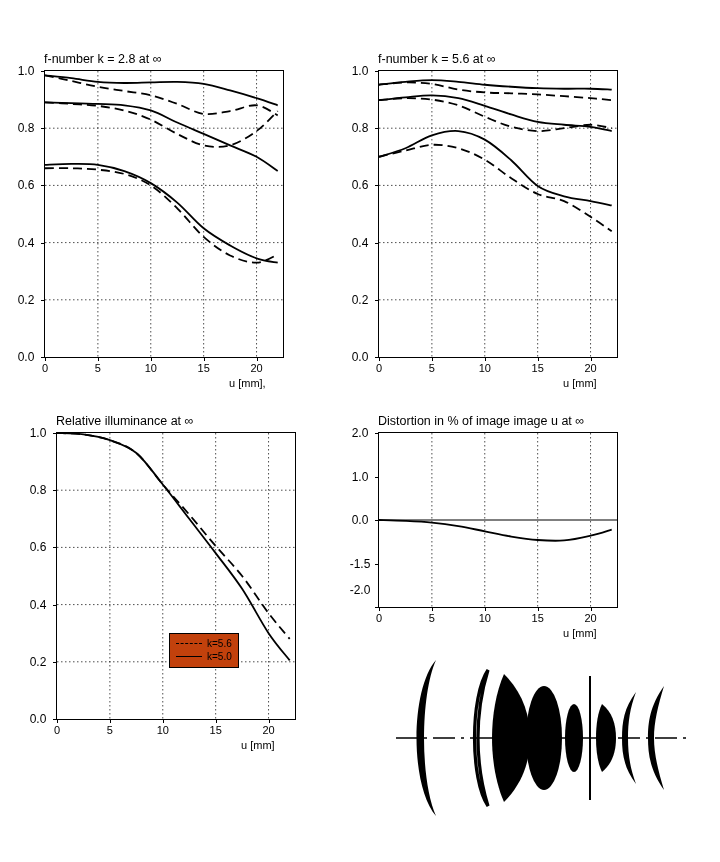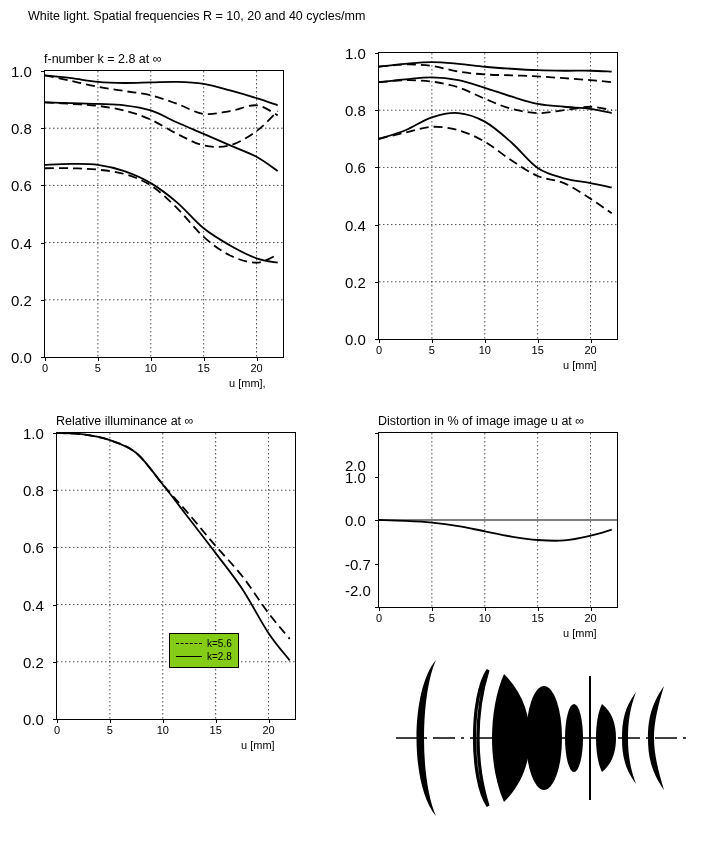--- a/index.html
+++ b/index.html
@@ -7,36 +7,35 @@
   .hdr{position:absolute;left:28px;top:8px;width:680px;font-size:12.5px;line-height:17px;}
   .hdr .ln{white-space:nowrap;}
   .dashsym{display:inline-block;width:48px;height:0;border-top:2px solid #000;
            position:relative;top:-4px;margin:0 4px;
            border-top-style:dashed;}
   .solsym{display:inline-block;width:66px;height:0;border-top:2px solid #000;position:relative;top:-4px;margin-left:4px;}
   .panel{position:absolute;}
   .ptitle{font-size:12.5px;white-space:nowrap;margin-bottom:4px;}
   .plotbox{position:relative;border:1px solid #000;background:#fff;box-sizing:border-box;}
   .plotbox svg{position:absolute;left:0;top:0;}
-  .ytick{position:absolute;font-size:15px;text-align:left;white-space:nowrap;transform:translateY(-50%);}
+  .ytick{position:absolute;font-size:12px;text-align:center;white-space:nowrap;transform:translateY(-50%);}
   .xtick{position:absolute;font-size:11px;text-align:center;white-space:nowrap;transform:translateX(-50%);}
   .xlab{position:absolute;font-size:11px;white-space:nowrap;}
   .tickmark{position:absolute;background:#000;}
-  .legend{position:absolute;border:1px solid #000;background:#84cc16;font-size:10px;padding:3px 6px 4px 6px;}
+  .legend{position:absolute;border:1px solid #000;background:#c2410c;font-size:10px;padding:3px 6px 4px 6px;}
   .legrow{display:flex;align-items:center;height:13px;}
   .legline{width:26px;height:0;border-top:1.6px solid #000;margin-right:5px;}
   .legline.dash{border-top-style:dashed;}
   .leglab{font-size:10px;}
   .lensart{position:absolute;}
 </style>
 </head>
 <body>
 
 <div class="hdr">
-  <div class="ln">White light. Spatial frequencies R = 10, 20 and 40 cycles/mm</div>
 </div>
 
 <div class="panel" style="left:44px;top:52px;">
   <div class="ptitle">f-number k = 2.8 at ∞</div>
   <div class="plotbox" id="box-mtf28" style="width:240px;height:288px;">
       <svg width="238" height="286">
         <line x1="52.888888888888886" x2="52.888888888888886" y1="0" y2="286" stroke="#000" stroke-width="0.7" stroke-dasharray="1.5,2.5"></line>
         <line x1="105.77777777777777" x2="105.77777777777777" y1="0" y2="286" stroke="#000" stroke-width="0.7" stroke-dasharray="1.5,2.5"></line>
         <line x1="158.66666666666666" x2="158.66666666666666" y1="0" y2="286" stroke="#000" stroke-width="0.7" stroke-dasharray="1.5,2.5"></line>
         <line x1="211.55555555555554" x2="211.55555555555554" y1="0" y2="286" stroke="#000" stroke-width="0.7" stroke-dasharray="1.5,2.5"></line>
@@ -71,20 +70,21 @@
       <div class="tickmark" style="top: 286px; height: 4px; width: 1px; left: 105.778px;"></div>
       <div class="xtick" style="left: 158.667px; top: 291px;">15</div>
       <div class="tickmark" style="top: 286px; height: 4px; width: 1px; left: 158.667px;"></div>
       <div class="xtick" style="left: 211.556px; top: 291px;">20</div>
       <div class="tickmark" style="top: 286px; height: 4px; width: 1px; left: 211.556px;"></div>
       <div class="xlab" style="left: 184px; top: 306px;">u [mm],</div>
     </div>
 </div>
 
 <div class="panel" style="left:378px;top:52px;">
+  <div class="ptitle">f-number k = 5.6 at ∞</div>
   <div class="plotbox" id="box-mtf56" style="width:240px;height:288px;">
       <svg width="238" height="286">
         <line x1="52.888888888888886" x2="52.888888888888886" y1="0" y2="286" stroke="#000" stroke-width="0.7" stroke-dasharray="1.5,2.5"></line>
         <line x1="105.77777777777777" x2="105.77777777777777" y1="0" y2="286" stroke="#000" stroke-width="0.7" stroke-dasharray="1.5,2.5"></line>
         <line x1="158.66666666666666" x2="158.66666666666666" y1="0" y2="286" stroke="#000" stroke-width="0.7" stroke-dasharray="1.5,2.5"></line>
         <line x1="211.55555555555554" x2="211.55555555555554" y1="0" y2="286" stroke="#000" stroke-width="0.7" stroke-dasharray="1.5,2.5"></line>
         <line y1="228.8" y2="228.8" x1="0" x2="238" stroke="#000" stroke-width="0.7" stroke-dasharray="1.5,2.5"></line>
         <line y1="171.6" y2="171.6" x1="0" x2="238" stroke="#000" stroke-width="0.7" stroke-dasharray="1.5,2.5"></line>
         <line y1="114.4" y2="114.4" x1="0" x2="238" stroke="#000" stroke-width="0.7" stroke-dasharray="1.5,2.5"></line>
         <line y1="57.19999999999999" y2="57.19999999999999" x1="0" x2="238" stroke="#000" stroke-width="0.7" stroke-dasharray="1.5,2.5"></line>
@@ -136,21 +136,21 @@
         <path d="M0.00,0.00 C4.41,0.24 17.63,0.24 26.44,1.43 C35.26,2.62 44.07,4.05 52.89,7.15 C61.70,10.25 70.52,12.63 79.33,20.02 C88.15,27.41 96.96,40.52 105.78,51.48 C114.59,62.44 123.41,74.36 132.22,85.80 C141.04,97.24 149.85,108.44 158.67,120.12 C167.48,131.80 176.30,142.52 185.11,155.87 C193.93,169.22 203.62,188.28 211.56,200.20 C219.49,212.12 229.19,222.84 232.71,227.37" fill="none" stroke="#000" stroke-width="1.8"></path>
         <path d="M0.00,0.00 C4.41,0.24 17.63,0.24 26.44,1.43 C35.26,2.62 44.07,4.05 52.89,7.15 C61.70,10.25 70.52,12.63 79.33,20.02 C88.15,27.41 96.96,41.23 105.78,51.48 C114.59,61.73 123.41,71.26 132.22,81.51 C141.04,91.76 149.85,102.72 158.67,112.97 C167.48,123.22 176.30,131.80 185.11,143.00 C193.93,154.20 203.62,169.69 211.56,180.18 C219.49,190.67 229.19,201.63 232.71,205.92" fill="none" stroke="#000" stroke-width="1.8" stroke-dasharray="9,5"></path>
       </svg>
     <div class="legend" style="left:112px;top:200px;">
       <div class="legrow">
         <span class="legline dash"></span>
         <span class="leglab">k=5.6</span>
       </div>
       <div class="legrow">
         <span class="legline"></span>
-        <span class="leglab">k=2.8</span>
+        <span class="leglab">k=5.0</span>
       </div>
     </div>
   <div class="ytick" style="left: -34px; width: 30px; top: 286px;">0.0</div>
       <div class="tickmark" style="left: -4px; width: 4px; height: 1px; top: 286px;"></div>
       <div class="ytick" style="left: -34px; width: 30px; top: 228.8px;">0.2</div>
       <div class="tickmark" style="left: -4px; width: 4px; height: 1px; top: 228.8px;"></div>
       <div class="ytick" style="left: -34px; width: 30px; top: 171.6px;">0.4</div>
       <div class="tickmark" style="left: -4px; width: 4px; height: 1px; top: 171.6px;"></div>
       <div class="ytick" style="left: -34px; width: 30px; top: 114.4px;">0.6</div>
       <div class="tickmark" style="left: -4px; width: 4px; height: 1px; top: 114.4px;"></div>
@@ -178,27 +178,27 @@
       <svg width="238" height="174">
         <line x1="52.888888888888886" x2="52.888888888888886" y1="0" y2="174" stroke="#000" stroke-width="0.7" stroke-dasharray="1.5,2.5"></line>
         <line x1="105.77777777777777" x2="105.77777777777777" y1="0" y2="174" stroke="#000" stroke-width="0.7" stroke-dasharray="1.5,2.5"></line>
         <line x1="158.66666666666666" x2="158.66666666666666" y1="0" y2="174" stroke="#000" stroke-width="0.7" stroke-dasharray="1.5,2.5"></line>
         <line x1="211.55555555555554" x2="211.55555555555554" y1="0" y2="174" stroke="#000" stroke-width="0.7" stroke-dasharray="1.5,2.5"></line>
         <line y1="87" y2="87" x1="0" x2="238" stroke="#000" stroke-width="1.1"></line>
         <path d="M0.00,87.00 C4.41,87.14 17.63,87.44 26.44,87.87 C35.26,88.31 44.07,88.74 52.89,89.61 C61.70,90.48 70.52,91.64 79.33,93.09 C88.15,94.54 96.96,96.57 105.78,98.31 C114.59,100.05 123.41,102.08 132.22,103.53 C141.04,104.98 149.85,106.36 158.67,107.01 C167.48,107.66 176.30,108.17 185.11,107.44 C193.93,106.72 203.62,104.47 211.56,102.66 C219.49,100.85 229.19,97.58 232.71,96.57" fill="none" stroke="#000" stroke-width="1.8"></path>
       </svg>
       <div class="ytick" style="left: -34px; width: 30px; top: 157px;">-2.0</div>
       <div class="tickmark" style="left: -4px; width: 4px; height: 1px; top: 174px;"></div>
-      <div class="ytick" style="left: -34px; width: 30px; top: 130.5px;">-0.7</div>
+      <div class="ytick" style="left: -34px; width: 30px; top: 130.5px;">-1.5</div>
       <div class="tickmark" style="left: -4px; width: 4px; height: 1px; top: 130.5px;"></div>
       <div class="ytick" style="left: -34px; width: 30px; top: 87px;">0.0</div>
       <div class="tickmark" style="left: -4px; width: 4px; height: 1px; top: 87px;"></div>
       <div class="ytick" style="left: -34px; width: 30px; top: 43.5px;">1.0</div>
       <div class="tickmark" style="left: -4px; width: 4px; height: 1px; top: 43.5px;"></div>
-      <div class="ytick" style="left: -34px; width: 30px; top: 0px; margin-top: 32px;">2.0</div>
+      <div class="ytick" style="left: -34px; width: 30px; top: 0px;">2.0</div>
       <div class="tickmark" style="left: -4px; width: 4px; height: 1px; top: 0px;"></div>
       <div class="xtick" style="left: 0px; top: 179px;">0</div>
       <div class="tickmark" style="top: 174px; height: 4px; width: 1px; left: 0px;"></div>
       <div class="xtick" style="left: 52.8889px; top: 179px;">5</div>
       <div class="tickmark" style="top: 174px; height: 4px; width: 1px; left: 52.8889px;"></div>
       <div class="xtick" style="left: 105.778px; top: 179px;">10</div>
       <div class="tickmark" style="top: 174px; height: 4px; width: 1px; left: 105.778px;"></div>
       <div class="xtick" style="left: 158.667px; top: 179px;">15</div>
       <div class="tickmark" style="top: 174px; height: 4px; width: 1px; left: 158.667px;"></div>
       <div class="xtick" style="left: 211.556px; top: 179px;">20</div>

